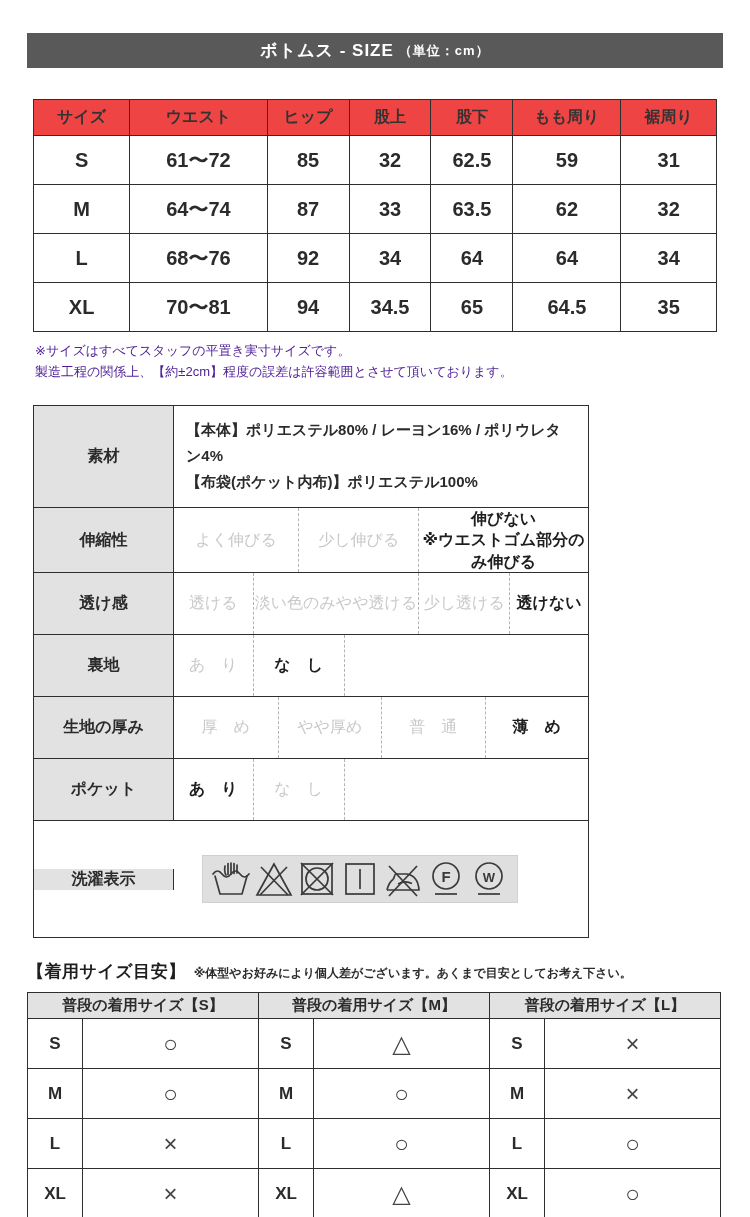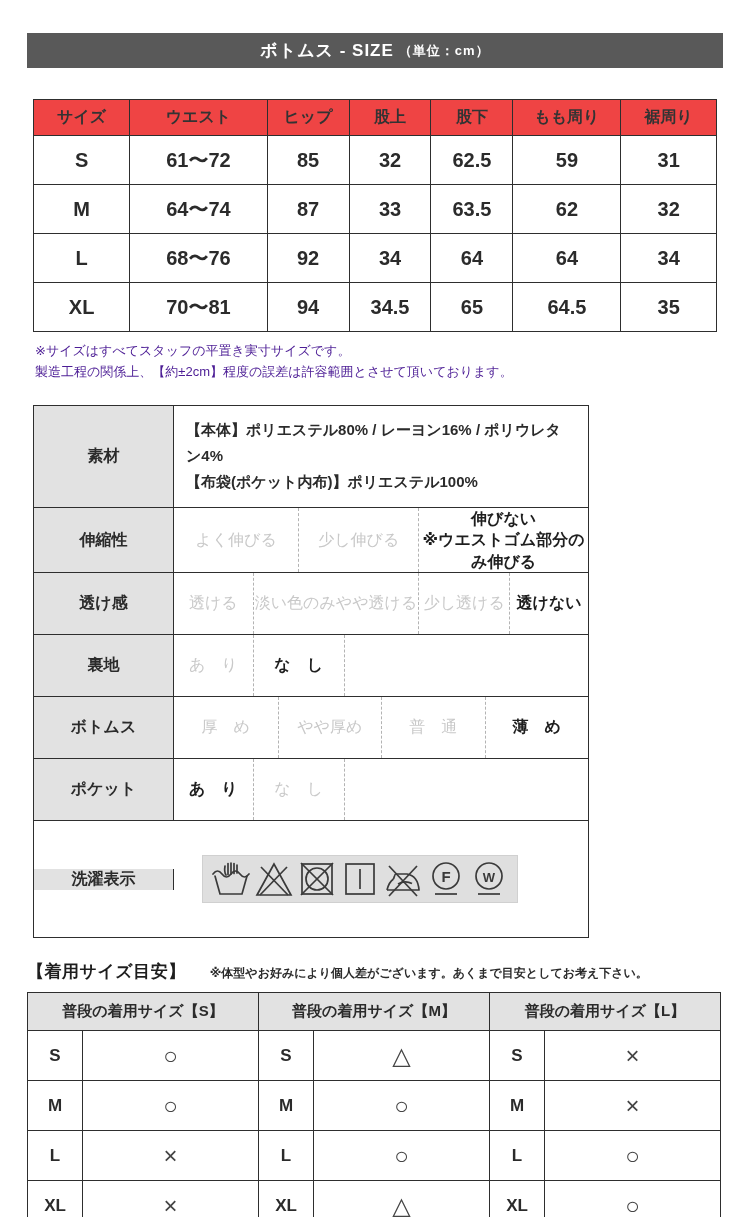--- a/index.html
+++ b/index.html
@@ -54,27 +54,27 @@
   .wfill{flex:1;}
   .row-care { min-height:116px; }
   .care-strip {
     align-self:center; margin-left:28px; background:#dfdfdf;
     padding:5px 9px; display:flex; align-items:center; gap:3px;
     box-shadow:0 0 0 1px #d0d0d0 inset;
   }
   .care-strip svg { display:block; }
 
   
-  .fit-title { margin:22px 0 9px; display:flex; align-items:baseline; gap:24px; }
+  .fit-title { margin:22px 0 9px; display:flex; align-items:baseline; gap:8px; }
   .fit-title .t { font-size:17px; font-weight:700; color:#1e1e1e; letter-spacing:0.5px; }
   .fit-title .n { font-size:12px; font-weight:600; color:#2b2b2b; }
   .fit-tables { display:flex; width:696px; }
   .fit-table { width:232px; table-layout:fixed; }
   .fit-table + .fit-table { margin-left:-1px; }
-  .fit-table th { background:#e2e2e2; border:1px solid #2e2e2e; height:38px;
+  .fit-table th { background:#e2e2e2; border:1px solid #2e2e2e; height:26px;
     font-size:15px; font-weight:600; color:#2b2b2b; text-align:center; }
   .fit-table td { border:1px solid #2e2e2e; height:50px; text-align:center; background:#fff; }
   .fit-size { font-size:17px; font-weight:600; color:#2b2b2b; }
   .fit-mark { font-size:24px; font-weight:400; color:#454545; }
 </style>
 </head>
 <body>
 
 <div class="page">
 
@@ -186,21 +186,21 @@
     <div class="spec-row">
       <div class="spec-label">裏地</div>
       <div class="spec-content">
         <div class="opt w19">あ　り</div>
         <div class="opt on w22">な　し</div>
         <div class="opt wfill"></div>
       </div>
     </div>
 
     <div class="spec-row">
-      <div class="spec-label">ボトムス</div>
+      <div class="spec-label">生地の厚み</div>
       <div class="spec-content">
         <div class="opt w25">厚　め</div>
         <div class="opt w25">やや厚め</div>
         <div class="opt w25">普　通</div>
         <div class="opt on wfill">薄　め</div>
       </div>
     </div>
 
     <div class="spec-row">
       <div class="spec-label">ポケット</div>

